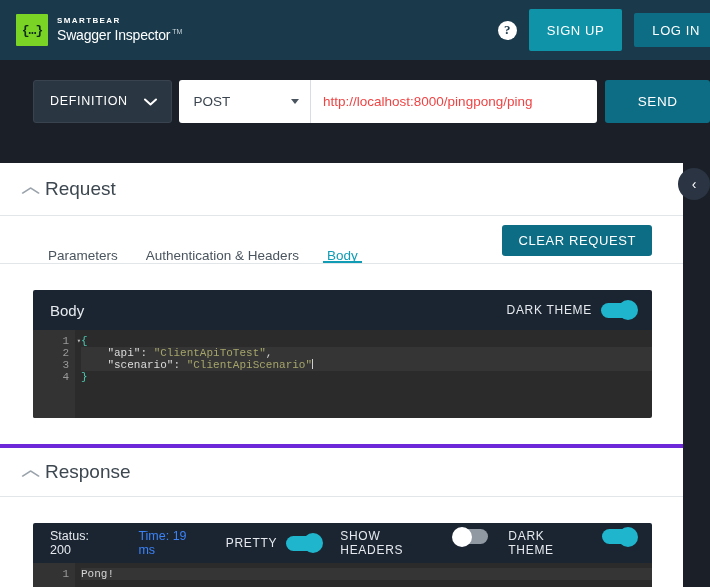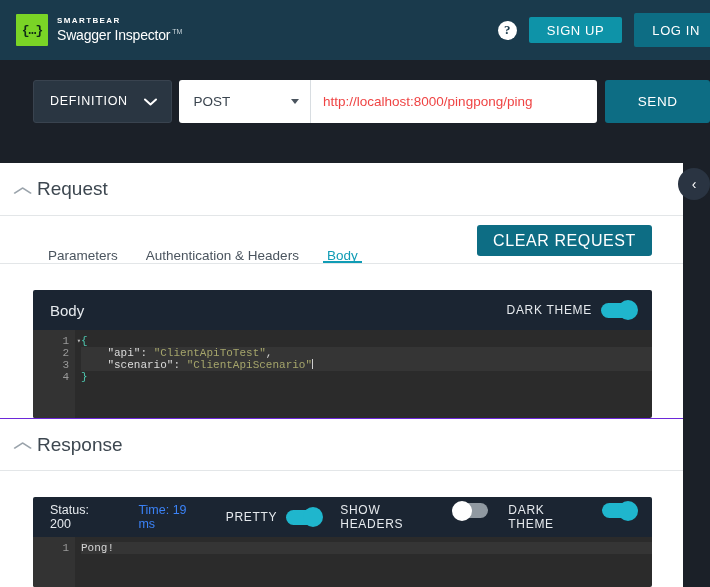--- a/index.html
+++ b/index.html
@@ -42,21 +42,21 @@
   }
   .help-icon {
     width: 19px; height: 19px; border-radius: 50%;
     background: #ffffff; color: #1a3a4c;
     font-size: 13px; font-weight: bold;
     display: flex; align-items: center; justify-content: center;
     font-family: "Liberation Serif", serif;
   }
   .btn-signup {
     background: #0e93a8; color: #fff; border: none;
-    height: 26px; padding: 0 18px; border-radius: 2px;
+    height: 42px; padding: 0 18px; border-radius: 2px;
     font-size: 13px; letter-spacing: 0.6px;
     font-family: "Liberation Sans", sans-serif;
   }
   .btn-login {
     background: #0d6d84; color: #fff; border: none;
     height: 34px; padding: 0 18px; border-radius: 2px;
     font-size: 13px; letter-spacing: 0.6px;
     font-family: "Liberation Sans", sans-serif;
     margin-right: -8px;
   }
@@ -103,21 +103,21 @@
 
   
   .content {
     position: absolute; left: 0; top: 163px; width: 683px; height: 424px;
     background: #ffffff;
     overflow: hidden;
   }
 
   .section-head {
     height: 53px; display: flex; align-items: center;
-    padding-left: 14px; border-bottom: 1px solid #e3e6e8;
+    padding-left: 22px; border-bottom: 1px solid #e3e6e8;
   }
   .chev-up {
     color: #9aa3ab; font-size: 15px; width: 16px; text-align: center;
     line-height: 1; transform: scaleX(1.3);
   }
   .section-title {
     margin-left: 7px; font-size: 19px; color: #3d4750; font-weight: 400;
   }
 
   .tabs {
@@ -131,21 +131,21 @@
   .tab:first-child { margin-left: 34px; }
   .tab.active { color: #109cb5; }
   .tab.active::after {
     content: ""; position: absolute; left: 10px; right: 10px; bottom: 0;
     height: 2.5px; background: #109cb5;
   }
   .clear-btn {
     position: absolute; right: 31px; top: 9px;
     height: 31px; padding: 0 16px;
     background: #0d6d84; border: none; border-radius: 3px;
-    color: #fff; font-size: 16px; letter-spacing: 0.6px;
+    color: #fff; font-size: 13px; letter-spacing: 0.6px;
     font-family: "Liberation Sans", sans-serif;
   }
 
   
   .panel { margin: 26px 31px 0 33px; border-radius: 2px; overflow: hidden; }
   .panel-head {
     background: #1b2532; height: 40px;
     display: flex; align-items: center; padding: 0 17px;
     color: #e6eaee; font-size: 15px;
   }
@@ -282,21 +282,21 @@
       </div>
       <div class="code">
         <div class="line"><span class="punc">{</span></div>
         <div class="line hl">    <span class="key">"api"</span><span class="plain">: </span><span class="str">"ClientApiToTest"</span><span class="plain">,</span></div>
         <div class="line hl">    <span class="key">"scenario"</span><span class="plain">: </span><span class="str">"ClientApiScenario"</span><span class="cursor"></span></div>
         <div class="line"><span class="punc">}</span></div>
       </div>
     </div>
   </div>
 
-  <div class="section-head" style="border-top:1px solid #6d28d9;">
+  <div class="section-head" style="margin-top:26px;border-top:4px solid #6d28d9;">
     <span class="chev-up">
       <svg width="15" height="9" viewBox="0 0 15 9" fill="none" aria-hidden="true">
           <path d="M1.5 7L7.5 2L13.5 7" stroke="#9aa3ab" stroke-width="1.6" stroke-linecap="round" stroke-linejoin="round"></path>
         </svg>
     </span>
     <span class="section-title">Response</span>
   </div>
 
   <div class="panel" style="margin-top:26px;">
     <div class="panel-head resp">

